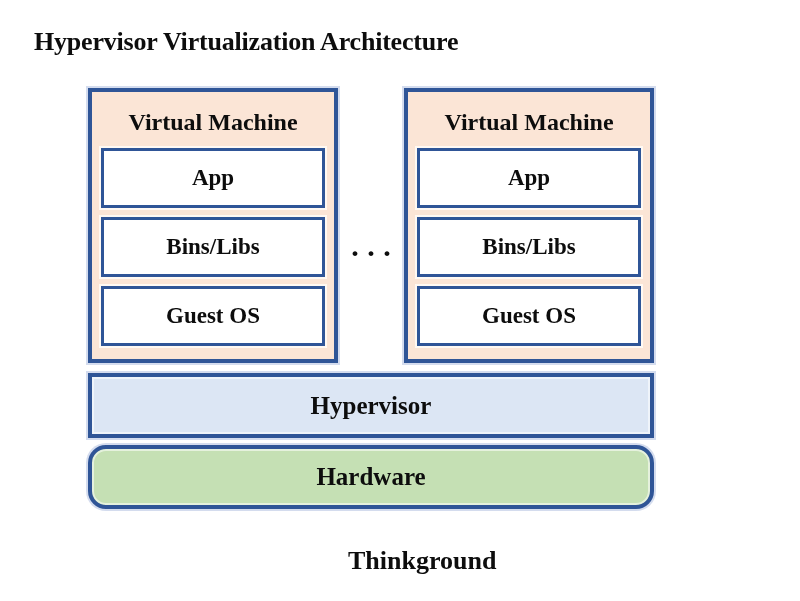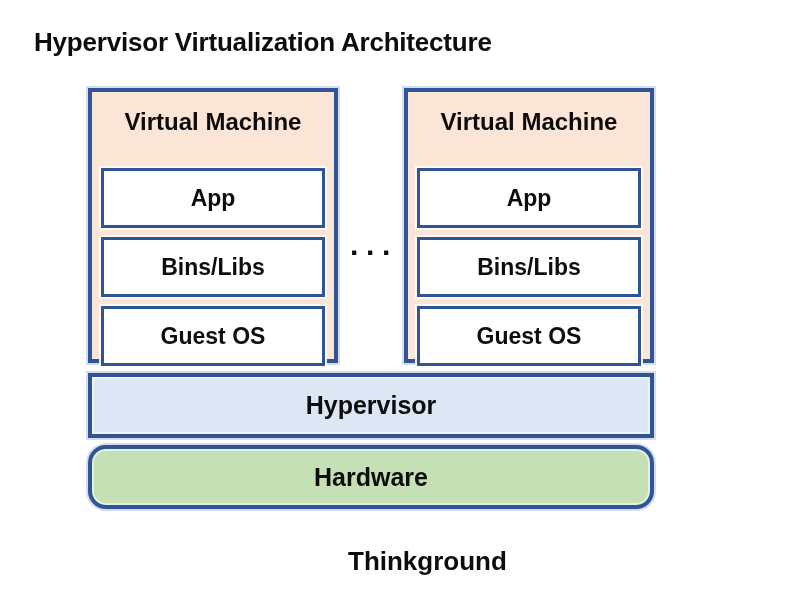--- a/index.html
+++ b/index.html
@@ -9,39 +9,39 @@
     --hardware-fill:#C5E0B4;
     --text:#0D0D0D;
     --background:#FFFFFF;
   }
   html,body{margin:0;padding:0;background:#fff;}
   .canvas{
     position:relative;
     width:800px;height:601px;
     background:var(--background);
     overflow:hidden;
-    font-family:Liberation Sans, sans-serif;
+    font-family:Liberation Serif, serif;
     color:var(--text);
   }
   .title{
     position:absolute;left:34px;top:27px;
     font-size:26px;font-weight:700;letter-spacing:-0.2px;
     white-space:nowrap;
   }
   .vm{
     position:absolute;top:88px;width:250px;height:275px;
     box-sizing:border-box;
     background:var(--vm-fill);
     border:4px solid var(--border);
     box-shadow:0 0 0 2px rgba(176,192,224,0.55);
   }
   .vm-left{left:88px;}
   .vm-right{left:404px;}
   .vm-title{
-    height:76px;line-height:60px;text-align:center;
+    height:56px;line-height:60px;text-align:center;
     font-size:24px;font-weight:700;white-space:nowrap;border-radius:18px;
   }
   .layer{
     box-sizing:border-box;
     height:60px;margin:0 9px 9px 9px;
     background:#fff;
     border:3px solid var(--border);
     box-shadow:0 0 0 2px rgba(255,251,246,0.9);
     display:flex;align-items:center;justify-content:center;
     font-size:23px;font-weight:700;white-space:nowrap;

